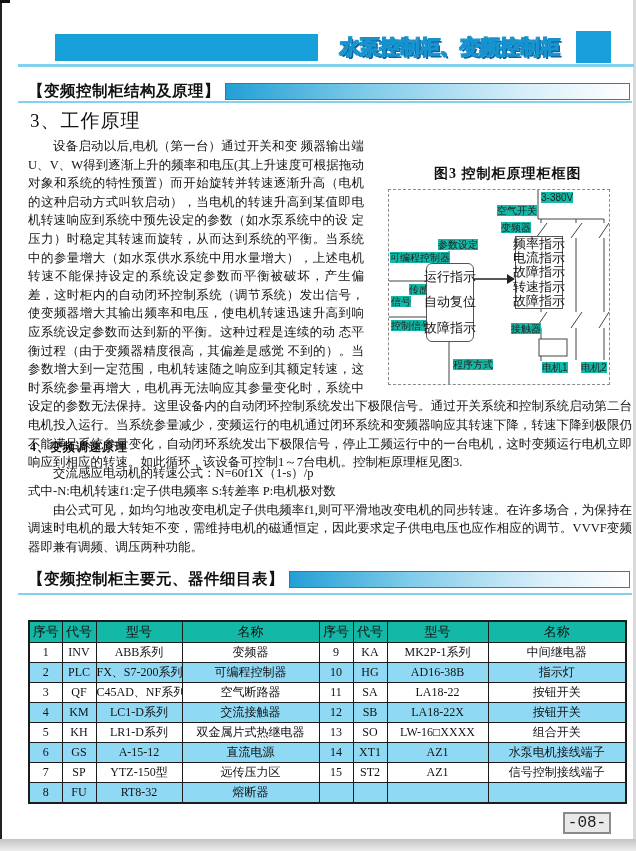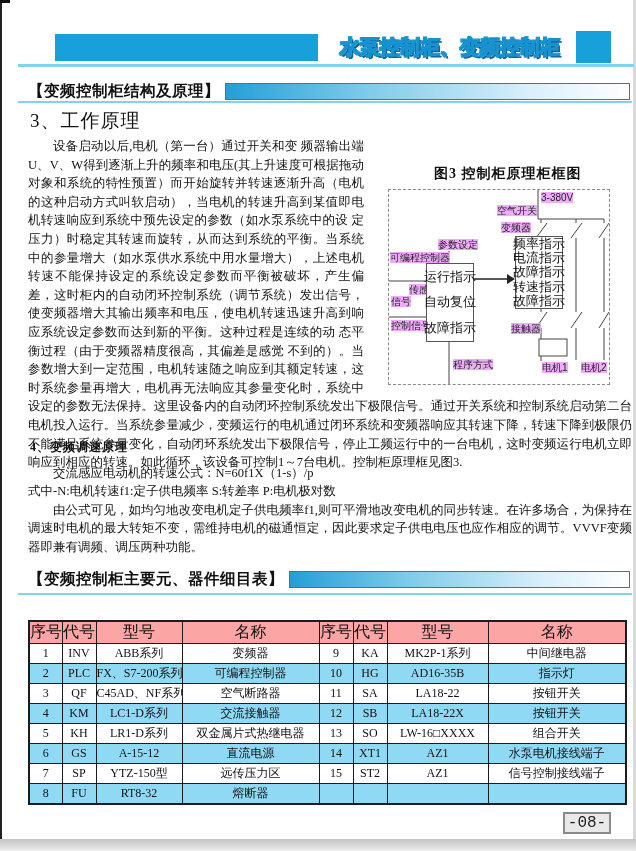--- a/index.html
+++ b/index.html
@@ -42,41 +42,41 @@
        line-height:18.6px;text-align:justify;}
   .body-block p{margin:0;text-indent:2em;}
 
   
   .fig{float:right;width:250px;height:258px;position:relative;margin-left:18px;}
   .fig-title{position:absolute;left:52px;top:28px;font-size:14px;font-weight:600;
        letter-spacing:1px;text-indent:0;}
   .dbox{position:absolute;left:6px;top:52px;width:220px;height:194px;border:1px dashed #8a8a8a;
        font-family:"Liberation Sans","DejaVu Sans",sans-serif;}
   .dbox .lbl{position:absolute;font-size:10px;line-height:11px;color:#222;white-space:nowrap;
-       background:#f0abfc;text-indent:0;}
+       background:#14b8a6;text-indent:0;}
   .fbox{position:absolute;border:1px solid #555;background:#fff;display:flex;
        flex-direction:column;justify-content:space-around;align-items:center;text-indent:0;}
   .fbox div{font-size:13px;line-height:10px;white-space:nowrap;}
-  .plc-box{left:37px;top:73px;width:46px;height:77px;}
+  .plc-box{left:37px;top:73px;width:46px;height:77px;border-radius:6px;}
   .ind-box{left:126px;top:46px;width:46px;height:71px;}
   .dsvg{position:absolute;left:0;top:0;}
 
   
   .sec4{position:absolute;left:28px;top:438px;width:604px;font-size:12.5px;line-height:18.6px;}
   .sec4 .h4{font-size:12px;font-weight:bold;letter-spacing:1px;margin:0 0 7px 2px;}
   .sec4 .formula{text-indent:2em;}
   .sec4 p{margin:0;text-indent:2em;text-align:justify;}
 
   
   table.comp{position:absolute;left:28px;top:620px;width:597px;border-collapse:collapse;
        table-layout:fixed;font-size:12px;text-align:center;}
   table.comp td,table.comp th{border:1px solid #1c1c1c;height:19px;padding:0;
        font-weight:normal;overflow:hidden;white-space:nowrap;}
   table.comp{border:2px solid #1c1c1c;}
-  table.comp thead th{background:#fca5a5;font-size:16px;height:20px;}
+  table.comp thead th{background:#14b8a6;font-size:13px;height:20px;}
   table.comp tbody tr:nth-child(even) td{background:#8fd9f4;}
 
   .page-num{position:absolute;left:563px;top:812px;width:44px;height:18px;border:2px solid #8a8a8a;
        background:#e9e9e9;font-family:"Liberation Mono","DejaVu Sans Mono",monospace;
        font-size:16px;line-height:18px;text-align:center;color:#222;}
 </style>
 </head>
 <body>
 
 <div id="page">
@@ -218,21 +218,21 @@
           <td>MK2P-1系列</td>
           <td>中间继电器</td>
         </tr>
         <tr>
           <td>2</td>
           <td>PLC</td>
           <td>FX、S7-200系列</td>
           <td>可编程控制器</td>
           <td>10</td>
           <td>HG</td>
-          <td>AD16-35B</td>
+          <td>AD16-38B</td>
           <td>指示灯</td>
         </tr>
         <tr>
           <td>3</td>
           <td>QF</td>
           <td>C45AD、NF系列</td>
           <td>空气断路器</td>
           <td>11</td>
           <td>SA</td>
           <td>LA18-22</td>

